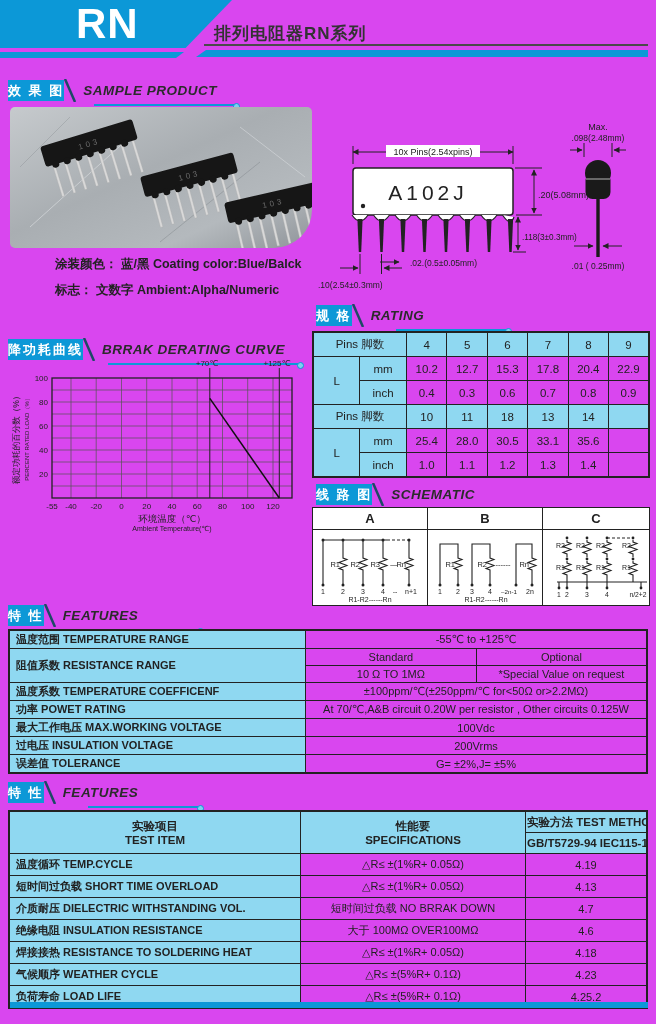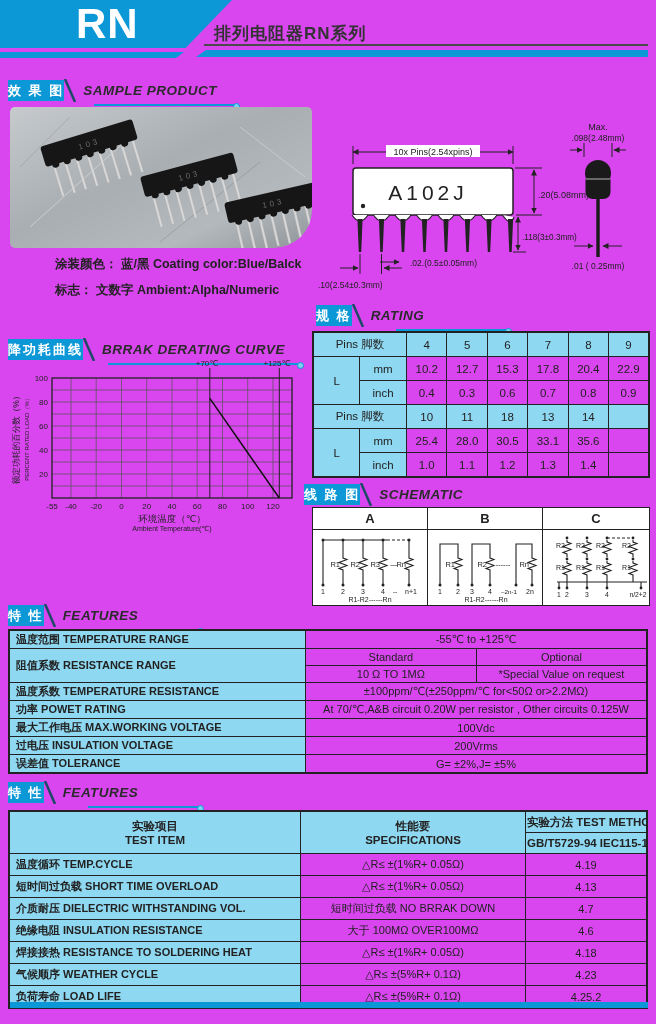--- a/index.html
+++ b/index.html
@@ -114,21 +114,21 @@
 
   <div class="badge" style="left:316px;top:305px">
     <div class="badge-box">规  格</div>
     <svg class="badge-slash" width="14" height="23">
         <line x1="2" y1="0" x2="12" y2="23" stroke="#1c4a66" stroke-width="2.5"></line>
       </svg>
     <div class="badge-en">RATING</div>
     <div class="badge-line" style="left:80px;width:110px"></div>
   </div>
 
-  <div class="badge" style="left:304px;top:484px">
+  <div class="badge" style="left:316px;top:484px">
     <div class="badge-box">线 路 图</div>
     <svg class="badge-slash" width="14" height="23">
         <line x1="2" y1="0" x2="12" y2="23" stroke="#1c4a66" stroke-width="2.5"></line>
       </svg>
     <div class="badge-en">SCHEMATIC</div>
     <div class="badge-line" style="left:88px;width:120px"></div>
   </div>
 
   <div class="badge" style="left:8px;top:605px">
     <div class="badge-box">特  性</div>
@@ -515,21 +515,21 @@
     <tr>
       <td class="lb" rowspan="2">阻值系数 RESISTANCE RANGE</td>
       <td class="ctr" style="width:176px">Standard</td>
       <td class="ctr" style="width:176px">Optional</td>
     </tr>
     <tr>
       <td class="ctr">10 Ω  TO  1MΩ</td>
       <td class="ctr">*Special Value on request</td>
     </tr>
     <tr>
-      <td class="lb">温度系数 TEMPERATURE RESISTANCE</td>
+      <td class="lb">温度系数 TEMPERATURE COEFFICENF</td>
       <td class="ctr" colspan="2">±100ppm/℃(±250ppm/℃  for&lt;50Ω  or&gt;2.2MΩ)</td>
     </tr>
     <tr>
       <td class="lb">功率 POWET RATING</td>
       <td class="ctr" colspan="2">At 70/℃,A&amp;B  circuit  0.20W per resistor , Other circuits 0.125W</td>
     </tr>
     <tr>
       <td class="lb">最大工作电压 MAX.WORKING VOLTAGE</td>
       <td class="ctr" colspan="2">100Vdc</td>
     </tr>

